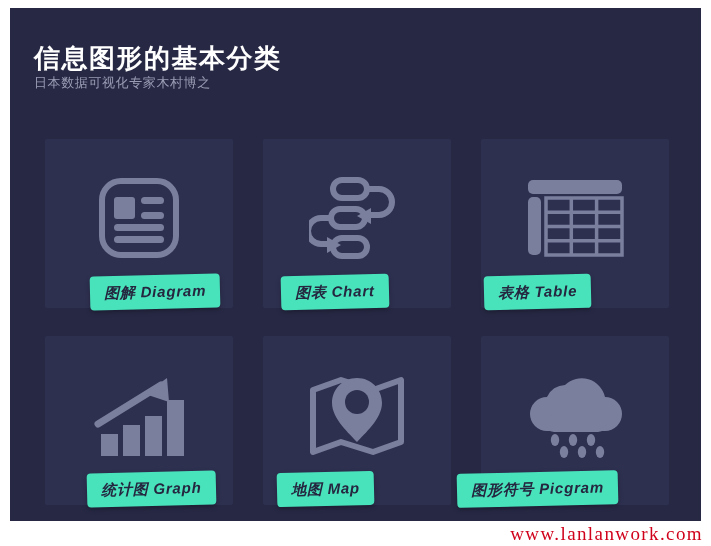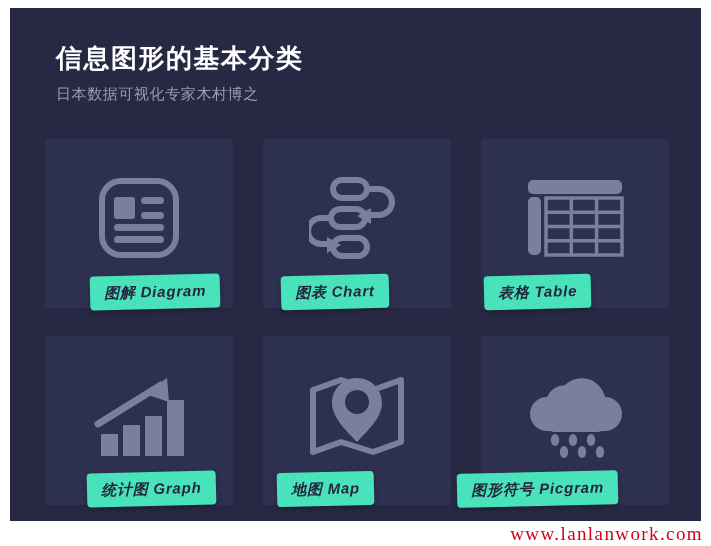--- a/index.html
+++ b/index.html
@@ -28,35 +28,35 @@
     top: 8px;
     width: 691px;
     height: 513px;
     background: #272844;
     overflow: hidden;
   }
 
   
   #header {
     position: absolute;
-    left: 46px;
+    left: 24px;
     top: 36px;
     width: 560px;
   }
   #page-title {
     font-size: 26px;
     font-weight: bold;
     color: #ffffff;
     letter-spacing: 1.5px;
     line-height: 1.15;
     white-space: nowrap;
   }
   #page-subtitle {
-    margin-top: 11px;
-    font-size: 15px;
+    margin-top: 0;
+    font-size: 13px;
     color: #9a9cb4;
     letter-spacing: 0.6px;
     white-space: nowrap;
   }
 
   
   #card-grid {
     position: absolute;
     left: 35px;
     top: 131px;

